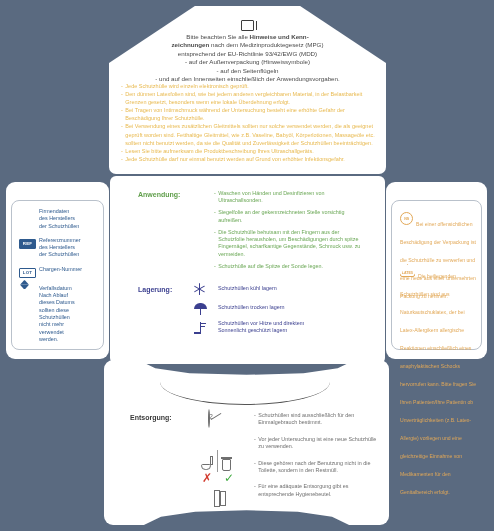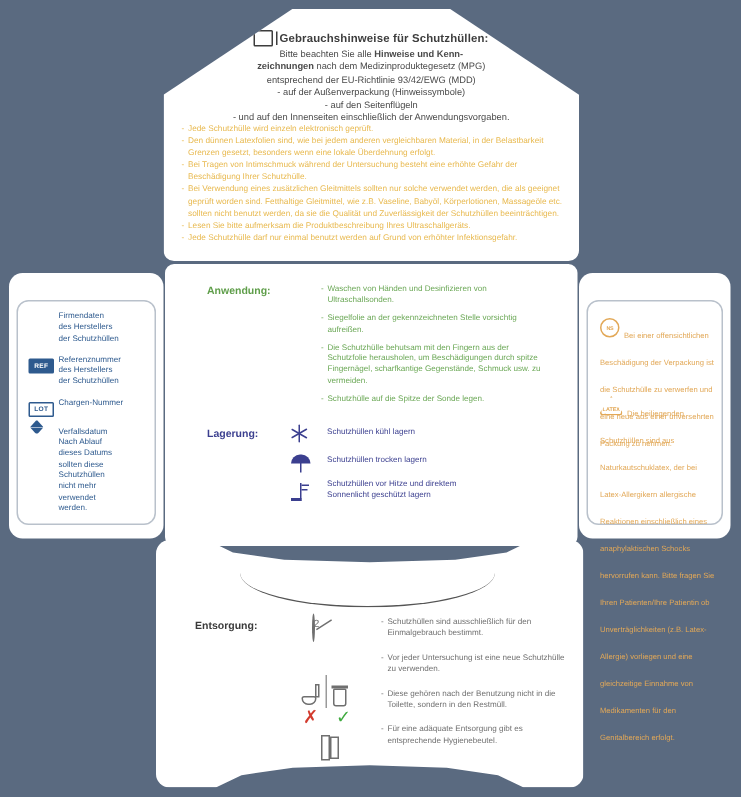--- a/index.html
+++ b/index.html
@@ -212,21 +212,20 @@
 </head>
 <body>
 
 <div class="stage">
 
   <div class="panel" id="top-flap">
 
     <div class="hdr">
       <div class="hdr-title-row">
         <span class="ifu-icon"></span>
-        <span class="hdr-title">Gebrauchshinweise für Schutzhüllen:</span>
       </div>
       <div class="hdr-line">
         Bitte beachten Sie alle <b>Hinweise und Kenn-</b>
       </div>
       <div class="hdr-line">
         <b>zeichnungen</b> nach dem Medizinproduktegesetz (MPG)
       </div>
       <div class="hdr-line">
         entsprechend der EU-Richtlinie 93/42/EWG (MDD)
       </div>

